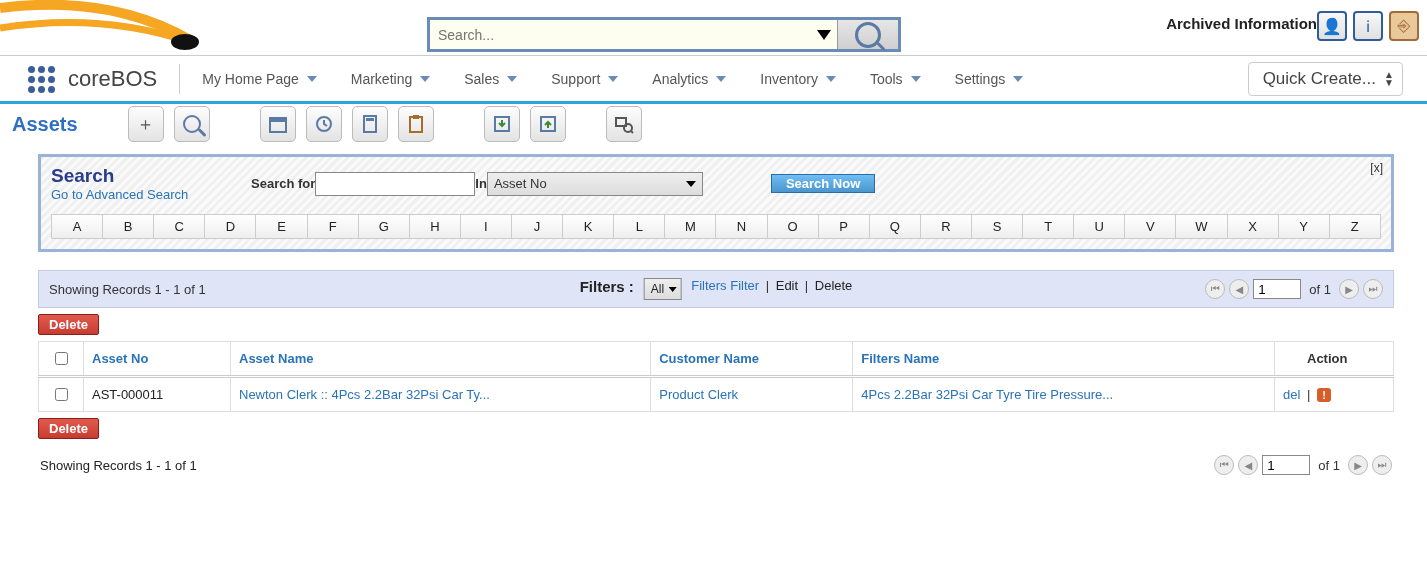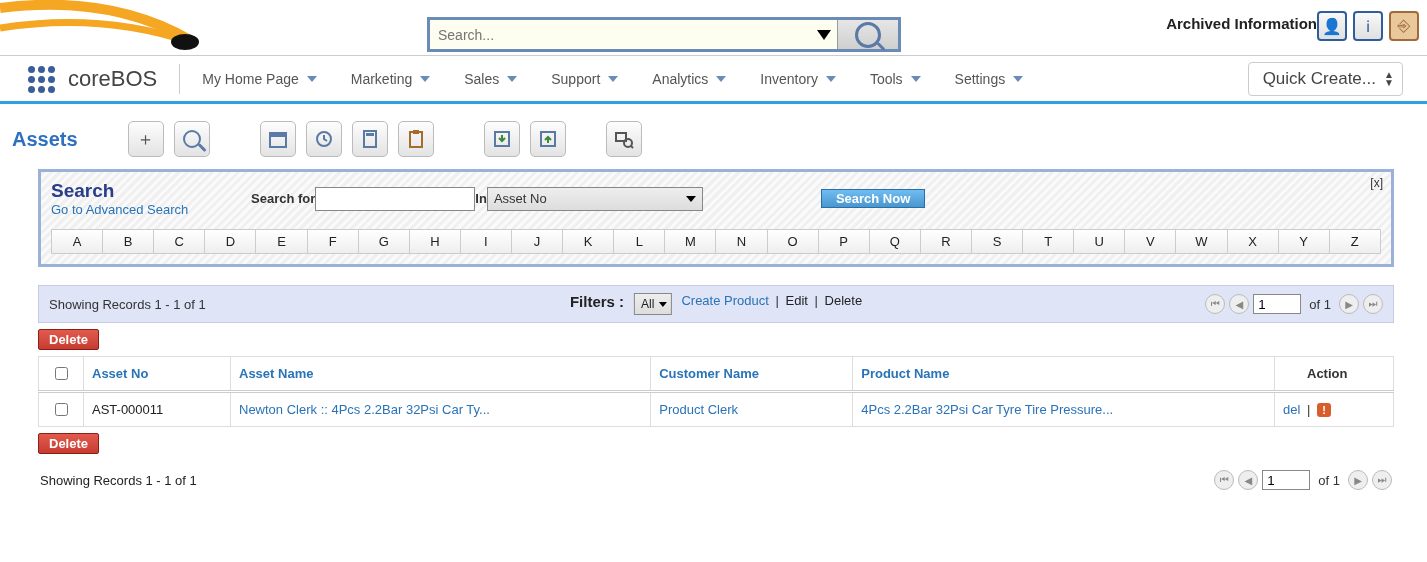--- a/index.html
+++ b/index.html
@@ -29,40 +29,40 @@
   .grid9 div{background:#3a5d9b;border-radius:50%;}
   .brand{font-size:22px;color:#444;margin-right:22px;}
   .vr{width:1px;height:30px;background:#ccc;margin-right:12px;}
   .menu{display:flex;gap:14px;}
   .mitem{display:flex;align-items:center;gap:8px;padding:6px 10px;color:#555;font-size:14px;cursor:pointer;}
   .chev{width:0;height:0;border-left:5px solid transparent;border-right:5px solid transparent;border-top:6px solid #6a8bb5;}
   .qcreate{margin-left:auto;margin-right:24px;border:1px solid #ccc;border-radius:4px;padding:6px 26px 6px 14px;font-size:17px;color:#444;position:relative;background:#fff;}
   .qcreate .spin{position:absolute;right:8px;top:50%;transform:translateY(-50%);font-size:10px;line-height:8px;color:#444;}
 
   
-  .modhead{display:flex;align-items:center;padding:17px 12px 12px 12px;gap:10px;}
+  .modhead{display:flex;align-items:center;padding:2px 12px 12px 12px;gap:10px;}
   .modtitle{font-size:20px;font-weight:bold;color:#2f6fbf;margin-right:40px;}
   .tbtn{width:34px;height:34px;border:1px solid #bbb;border-radius:5px;background:linear-gradient(#fdfdfd,#e3e3e3);display:flex;align-items:center;justify-content:center;color:#555;font-size:18px;}
   .tbtn.sp{margin-left:40px;}
   .tbtn svg{width:20px;height:20px;}
 
   
   .wrap{margin:0 8px 0 38px;width:1356px;}
   .panel{border:3px solid #9bb2d8;background:repeating-linear-gradient(135deg,#f0f0f0 0,#f0f0f0 3px,#fafafa 3px,#fafafa 6px);padding:8px 10px 10px 10px;position:relative;}
   .panel .close{position:absolute;right:8px;top:4px;font-size:12px;color:#333;cursor:pointer;}
   .ptop{display:flex;align-items:center;}
   .pleft{width:200px;}
   .ptitle{font-size:19px;font-weight:bold;color:#2a3d8a;}
   .adv{font-size:13px;}
   .pmid{display:flex;align-items:center;}
   .lbl{font-weight:bold;color:#333;}
   .tin{width:150px;height:20px;border:1px solid #888;padding:1px 4px;background:#fff;}
   .sel{width:190px;height:22px;border:1px solid #888;background:linear-gradient(#eee,#ddd);padding:0 18px 0 6px;display:flex;align-items:center;position:relative;color:#333;}
   .sel .car{position:absolute;right:6px;top:50%;transform:translateY(-50%);}
-  .schbtn{background:linear-gradient(#6fbdf3,#4a96ce);border:1px solid #2a6ea8;color:#fff;font-weight:bold;padding:1px 14px;border-radius:0;cursor:pointer;margin-left:118px;}
+  .schbtn{background:linear-gradient(#6fbdf3,#4a96ce);border:1px solid #2a6ea8;color:#fff;font-weight:bold;padding:1px 14px;border-radius:0;cursor:pointer;margin-left:68px;}
   .alpha{margin-top:12px;display:flex;border:1px solid #ccc;border-right:0;}
   .alpha div{flex:1;text-align:center;padding:4px 0;border-right:1px solid #ccc;background:linear-gradient(#fff,#eee);font-size:13px;cursor:pointer;}
 
   
   .fbar{margin-top:18px;background:#e0e4f7;border:1px solid #c5cbe6;padding:8px 10px;display:flex;align-items:center;}
   .fbar .rec{color:#333;}
   .fbar .center{position:absolute;left:50%;transform:translateX(-50%);display:flex;align-items:flex-start;gap:10px;}
   .fbar{position:relative;}
   .flabel{font-weight:bold;font-size:15px;}
   .fsel{border:1px solid #888;background:linear-gradient(#eee,#ddd);padding:0 16px 0 6px;height:20px;display:flex;align-items:center;position:relative;font-size:12px;}
@@ -278,21 +278,21 @@
     <span class="rec">Showing Records 1 - 1 of 1</span>
     <div class="center">
       <span class="flabel">Filters :</span>
       <div class="fsel">
         <span>All</span>
         <div class="car" style="position:absolute;">
             <div class="tri-down" style="border-left-width:4px;border-right-width:4px;border-top-width:5px;"></div>
           </div>
       </div>
       <span>
-        <a href="#">Create Product</a>
+        <a href="#">Filters Filter</a>
         <span class="sep">|</span>
         <span>Edit</span>
         <span class="sep">|</span>
         <span>Delete</span>
       </span>
     </div>
     <div class="pager">
       <div class="pbtn">⏮</div>
       <div class="pbtn">◀</div>
       <input class="pin" value="1" style="">
@@ -304,21 +304,21 @@
 
   <div class="delbtn">Delete</div>
 
   <table class="data">
     <thead>
       <tr>
         <th class="chk"><input type="checkbox" style=""></th>
         <th style="width:130px;"><a href="#">Asset No</a></th>
         <th><a href="#">Asset Name</a></th>
         <th style="width:185px;"><a href="#">Customer Name</a></th>
-        <th><a href="#">Product Name</a></th>
+        <th><a href="#">Filters Name</a></th>
         <th class="act">Action</th>
       </tr>
     </thead>
     <tbody>
       <tr>
         <td class="chk"><input type="checkbox" style=""></td>
         <td>AST-000011</td>
         <td><a href="#">Newton Clerk :: 4Pcs 2.2Bar 32Psi Car Ty...</a></td>
         <td><a href="#">Product Clerk</a></td>
         <td><a href="#">4Pcs 2.2Bar 32Psi Car Tyre Tire Pressure...</a></td>

